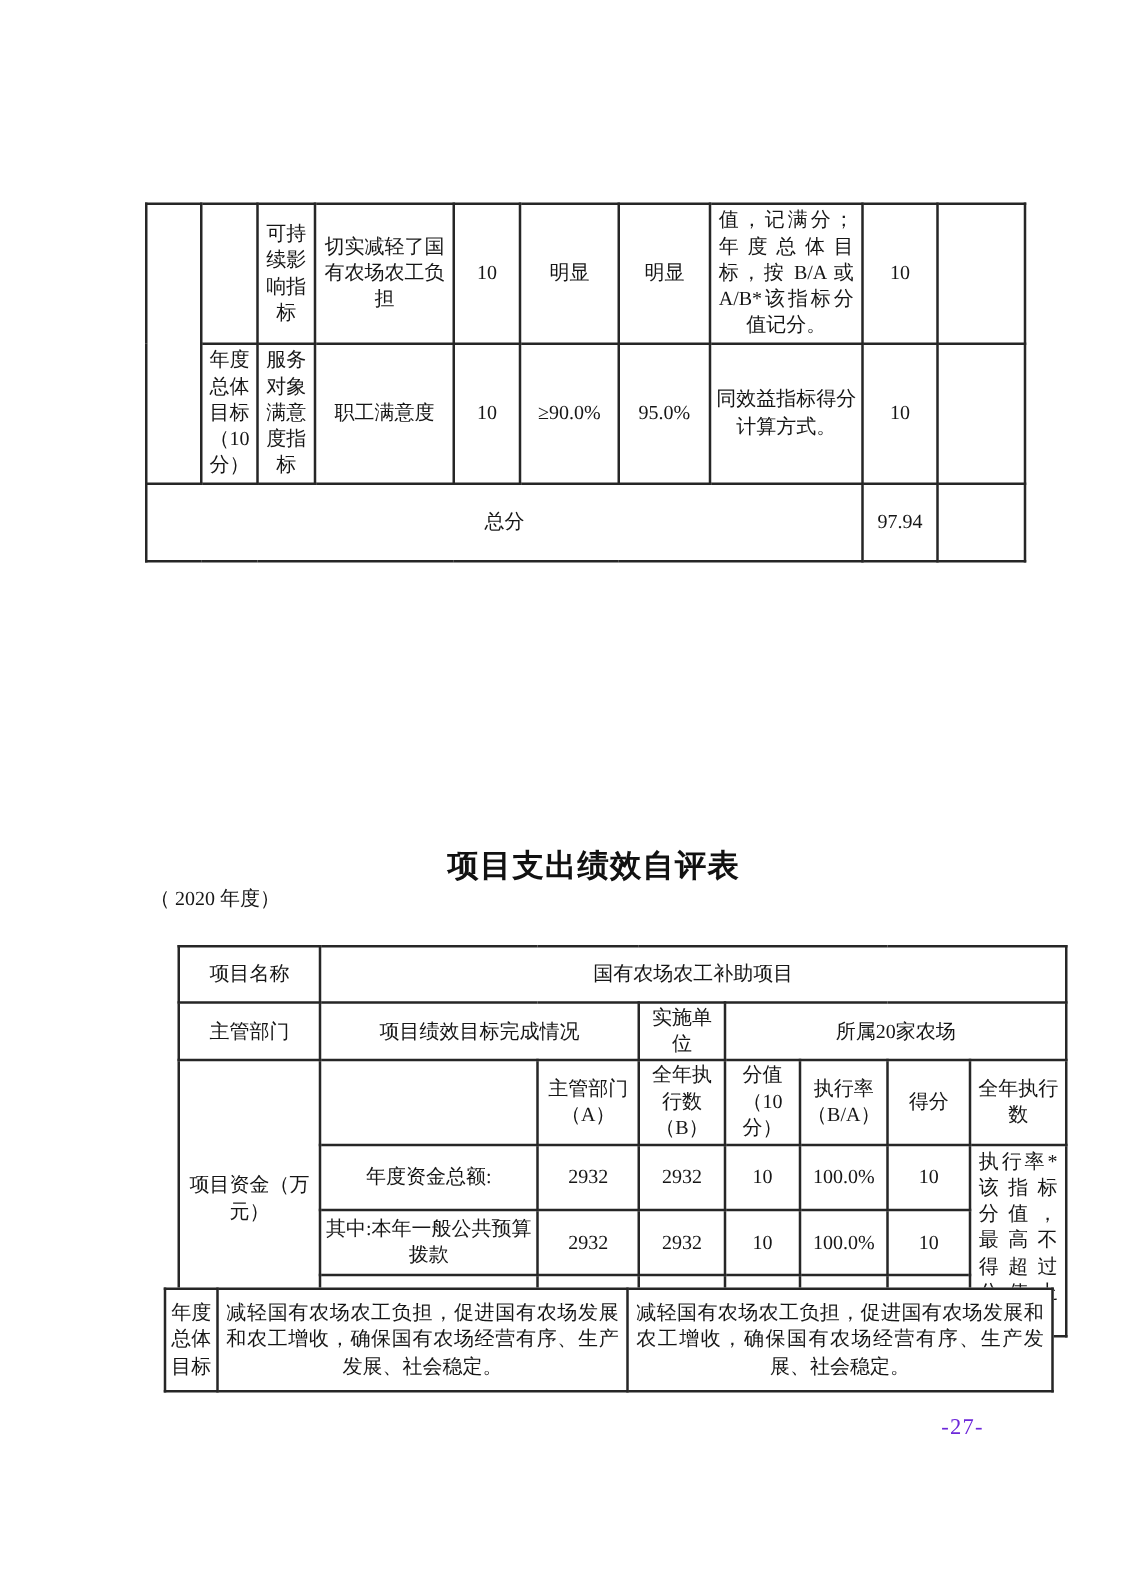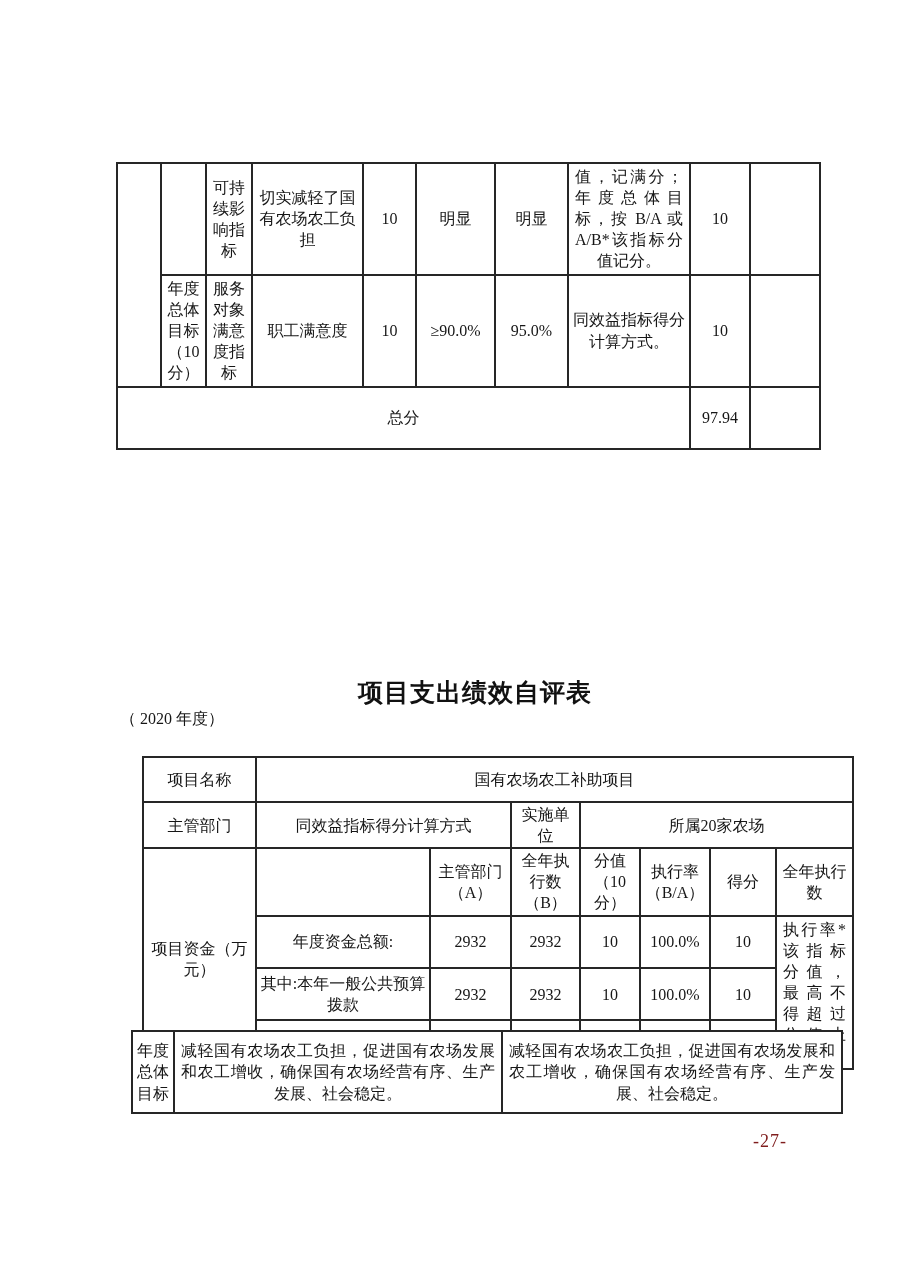--- a/index.html
+++ b/index.html
@@ -31,21 +31,21 @@
     position:absolute;left:120px;top:676px;width:710px;
     text-align:center;font-family:"Liberation Sans","DejaVu Sans",sans-serif;
     font-weight:700;font-size:25px;letter-spacing:1px;color:#111;
   }
   .doc-subtitle{
     position:absolute;left:120px;top:709px;width:710px;
     text-align:left;font-size:16px;color:#161616;
   }
   .page-number{
     position:absolute;left:715px;top:1131px;width:110px;
-    text-align:center;font-size:18px;letter-spacing:1px;color:#7f1d1d;
+    text-align:center;font-size:18px;letter-spacing:1px;color:#6d28d9;
   }
 </style>
 </head>
 <body>
 
 <div class="page">
 
   <table id="t1">
     <colgroup>
       <col style="width:44px">
@@ -106,21 +106,21 @@
       <col style="width:66px">
         <col style="width:77px">
     </colgroup>
     <tbody>
         <tr class="r45">
       <td>项目名称</td>
       <td colspan="7">国有农场农工补助项目</td>
     </tr>
     <tr class="r44">
       <td>主管部门</td>
-      <td colspan="2">同效益指标得分计算方式</td>
+      <td colspan="2">项目绩效目标完成情况</td>
       <td>实施单位</td>
       <td colspan="4">所属20家农场</td>
     </tr>
     <tr class="r47">
       <td rowspan="4">项目资金（万元）</td>
       <td></td>
       <td>主管部门（A）</td>
       <td>全年执行数（B）</td>
       <td>分值（10分）</td>
       <td>执行率（B/A）</td>

